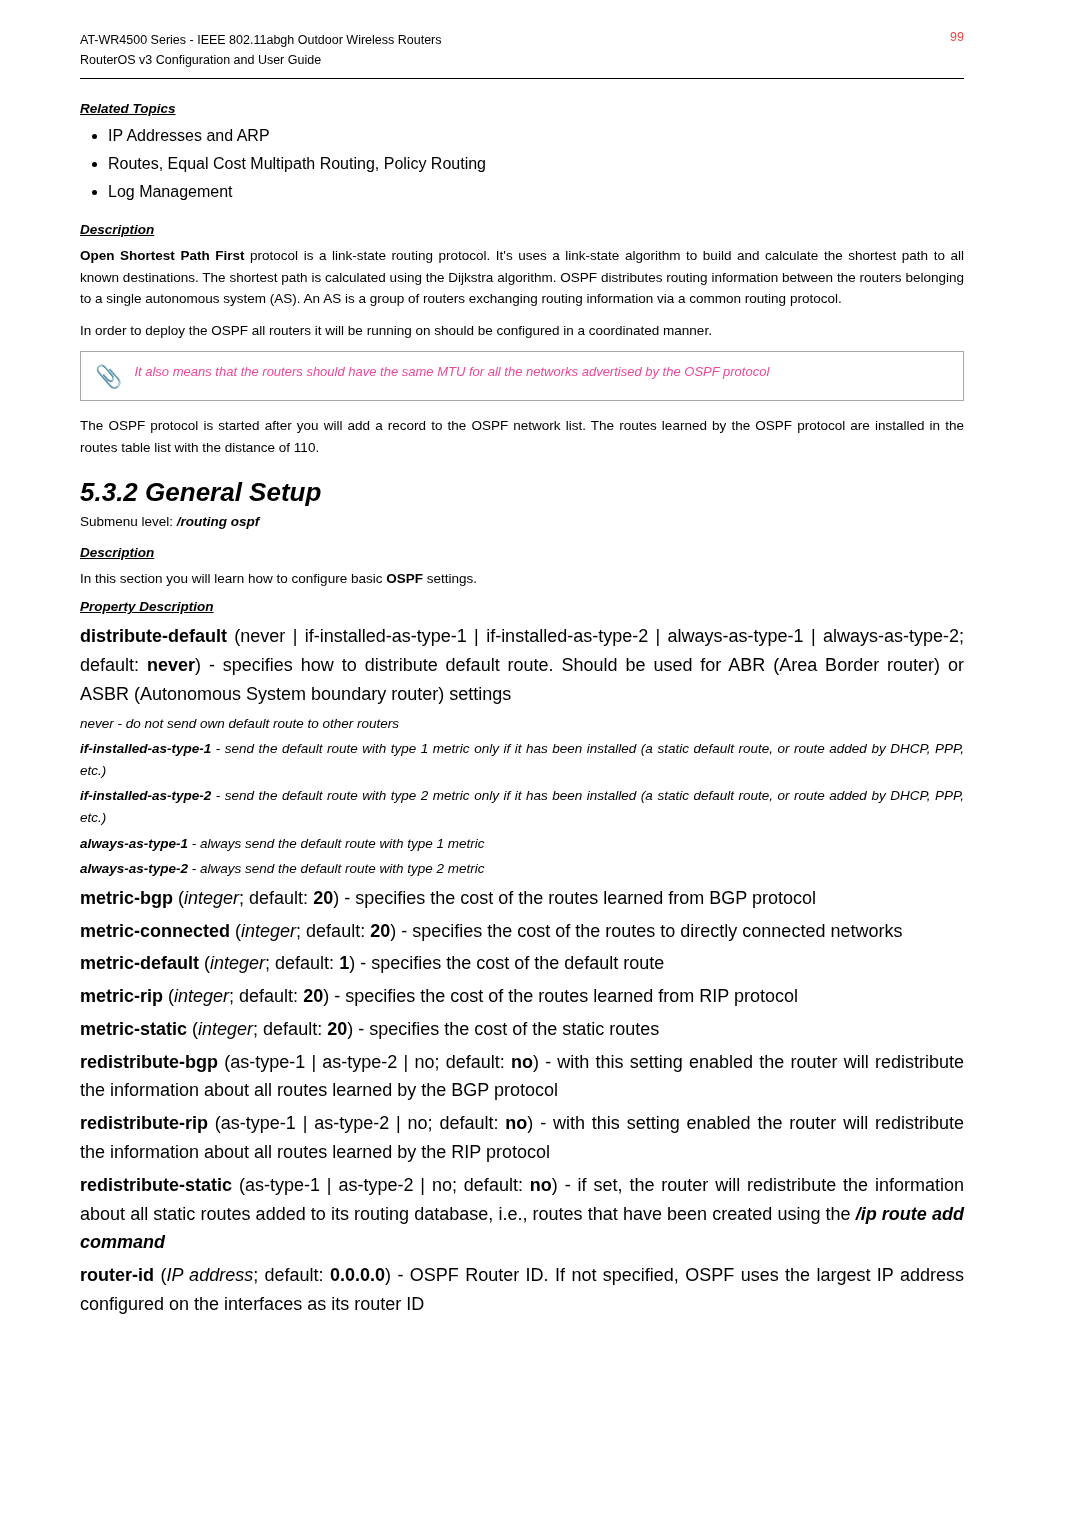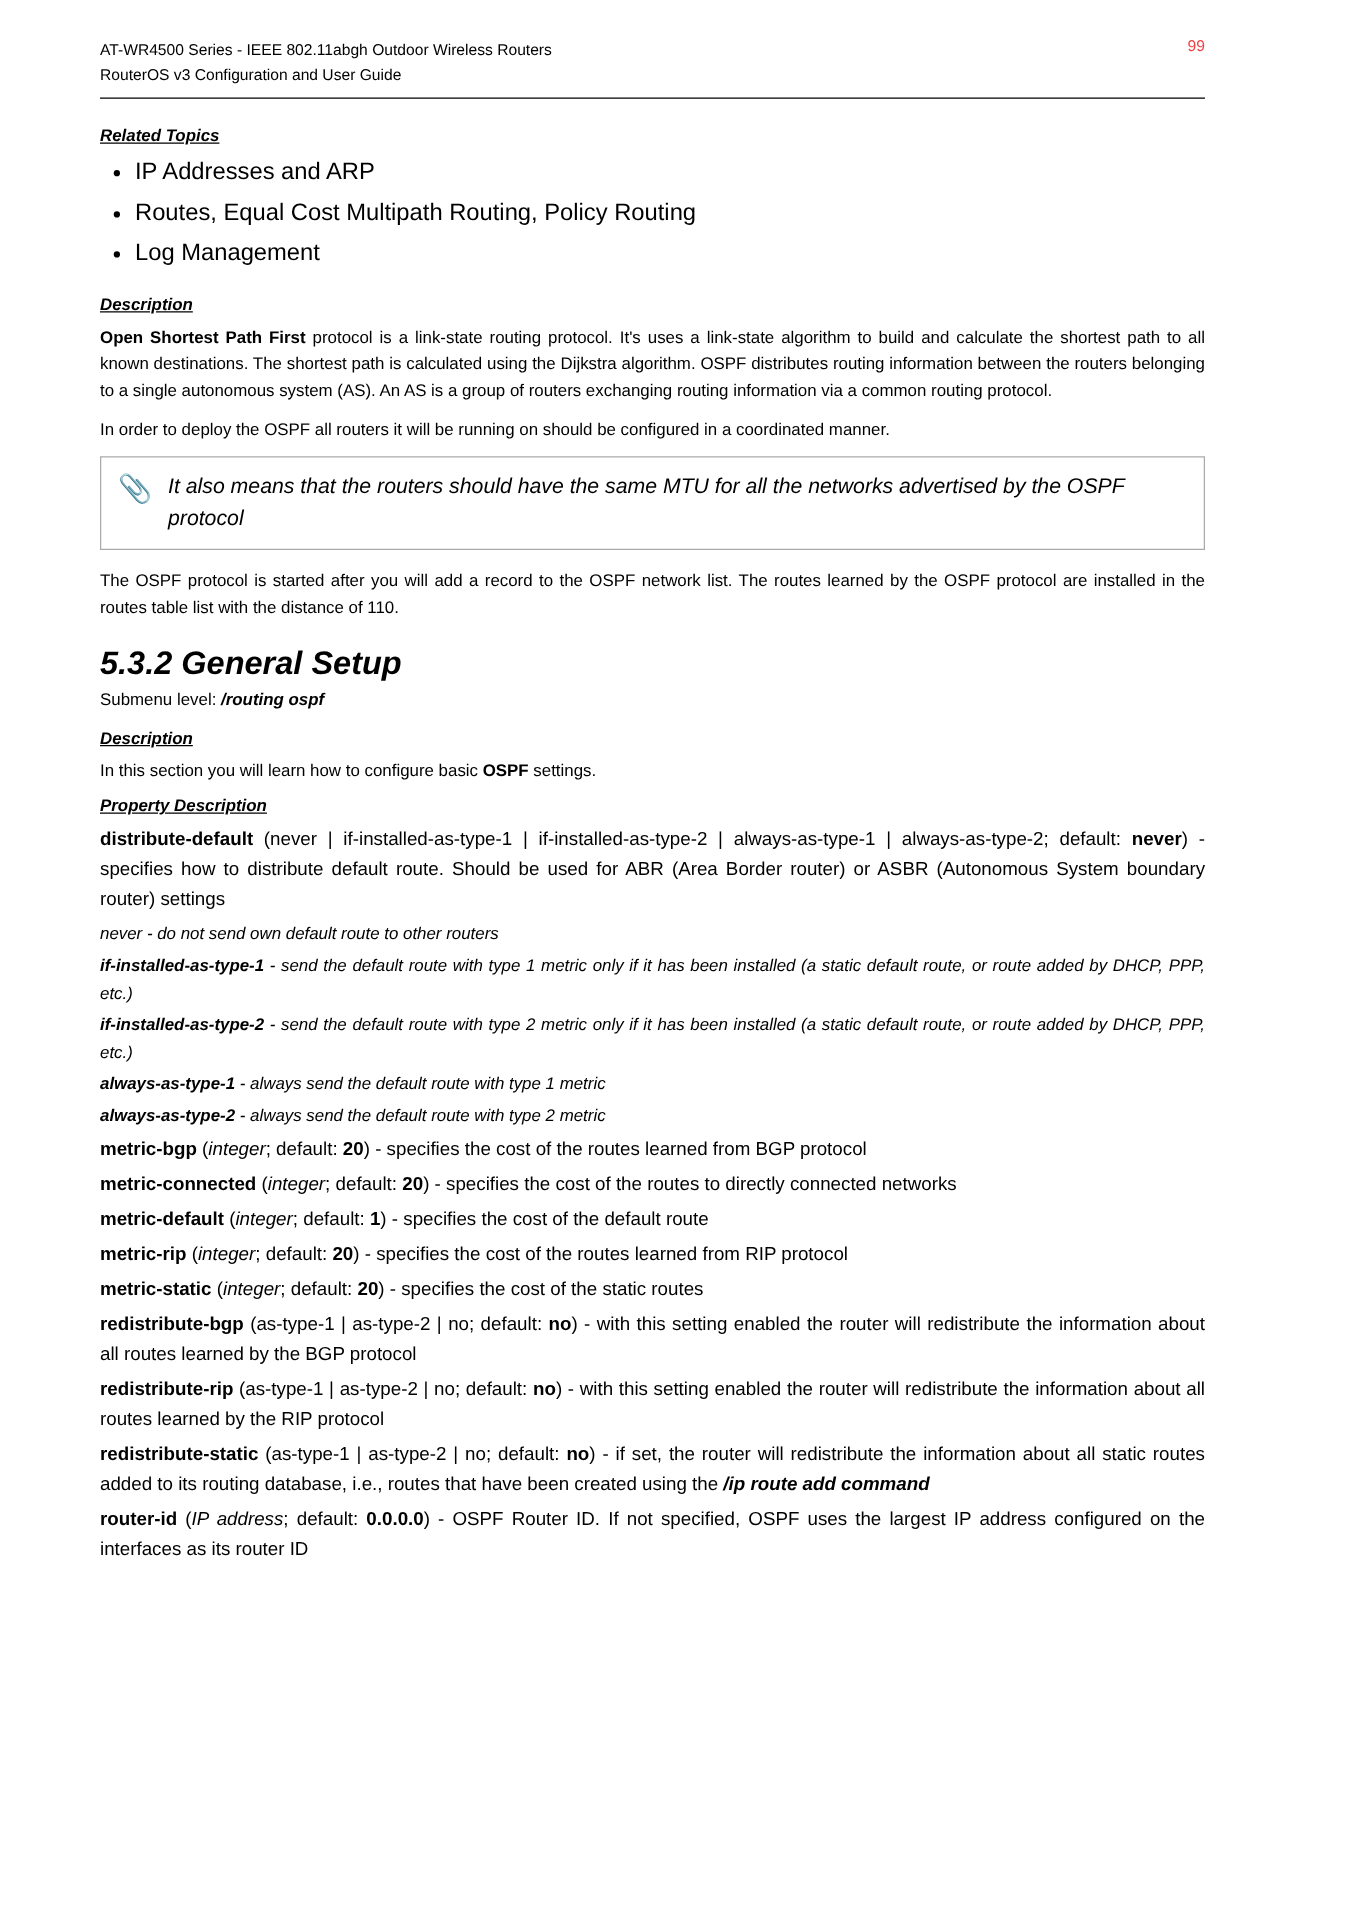--- a/index.html
+++ b/index.html
@@ -57,21 +57,21 @@
     }
 
     ul.bullet-list {
       list-style: disc;
       margin-left: 28px;
       margin-bottom: 0;
     }
 
     ul.bullet-list li {
       margin-bottom: 4px;
-      font-size: 19px;
+      font-size: 16px;
       line-height: 1.5;
     }
 
     .body-text {
       font-size: 13.5px;
       line-height: 1.6;
       text-align: justify;
       margin-bottom: 10px;
     }
 
@@ -89,24 +89,24 @@
     }
 
     .note-icon {
       font-size: 22px;
       color: #555;
       margin-top: 2px;
       flex-shrink: 0;
     }
 
     .note-text {
-      font-size: 17px;
+      font-size: 13px;
       font-style: italic;
       line-height: 1.55;
-      color: #000000;
+      color: #ec4899;
     }
 
     .chapter-title {
       font-size: 26px;
       font-style: italic;
       font-weight: bold;
       margin-bottom: 6px;
       margin-top: 10px;
     }
 
@@ -115,21 +115,21 @@
       margin-bottom: 16px;
       color: #000;
     }
 
     .submenu-level em {
       font-style: italic;
       font-weight: bold;
     }
 
     .property-entry {
-      font-size: 15px;
+      font-size: 18px;
       line-height: 1.6;
       text-align: justify;
       margin-bottom: 4px;
     }
 
     .property-entry b {
       font-weight: bold;
     }
 
     .property-entry em {

